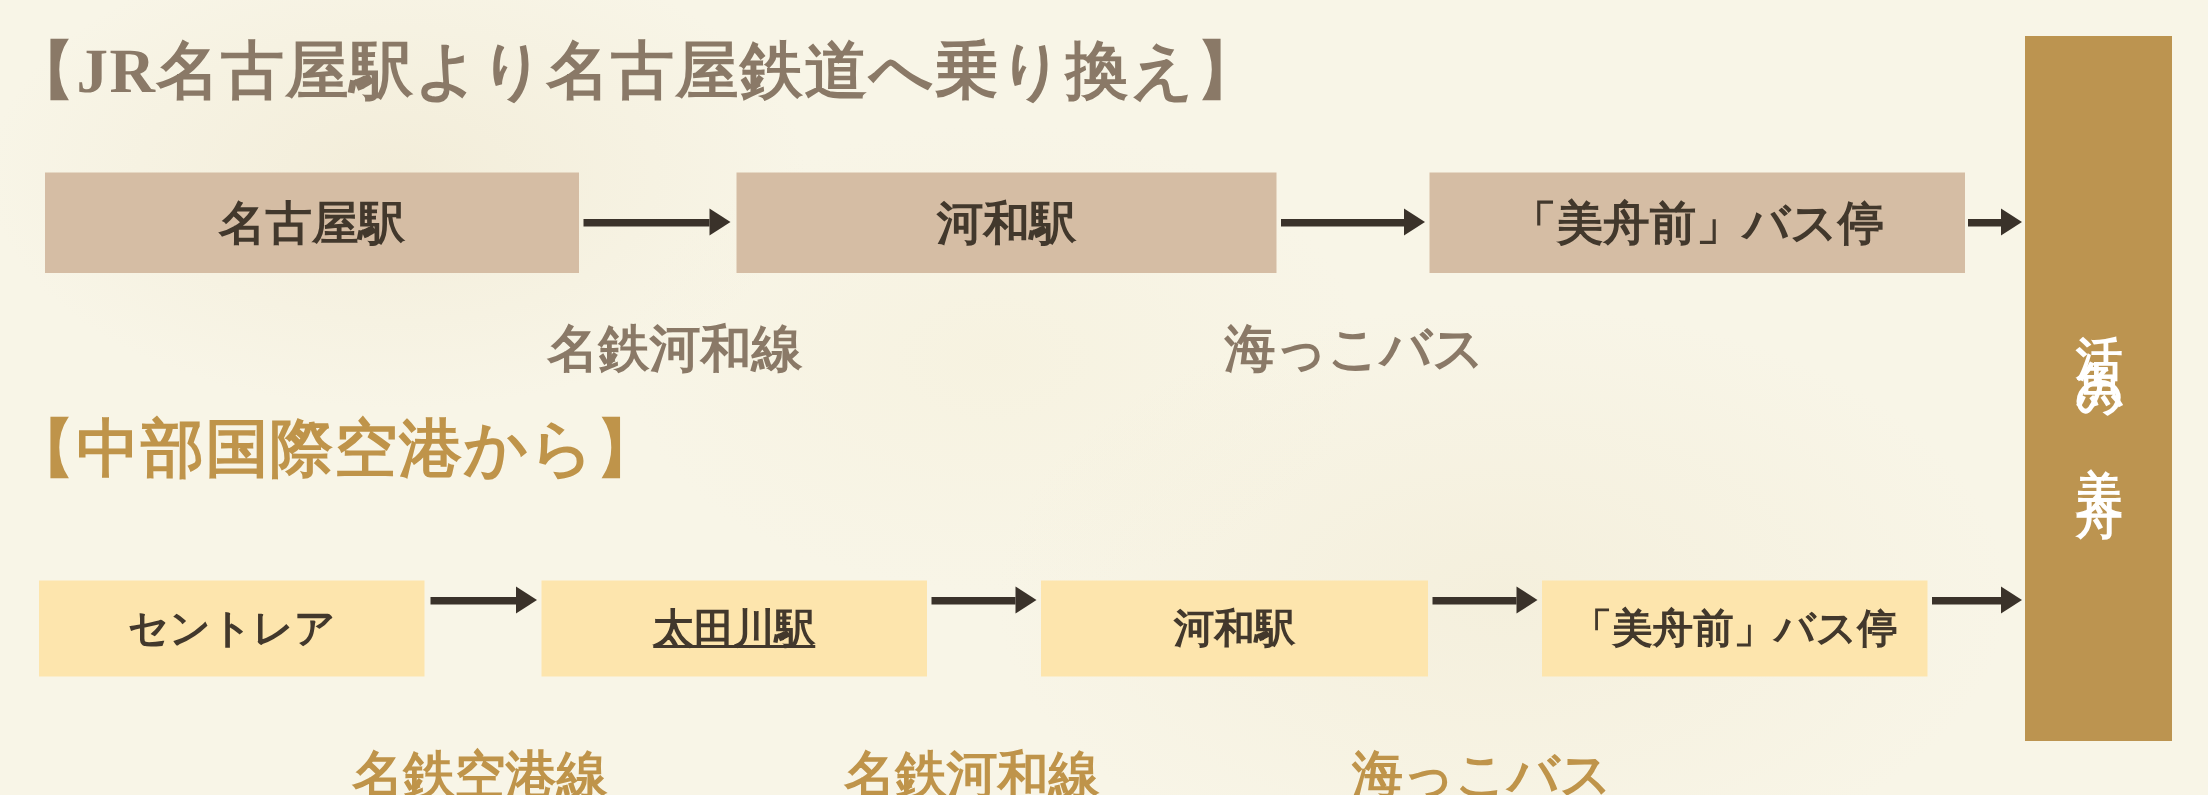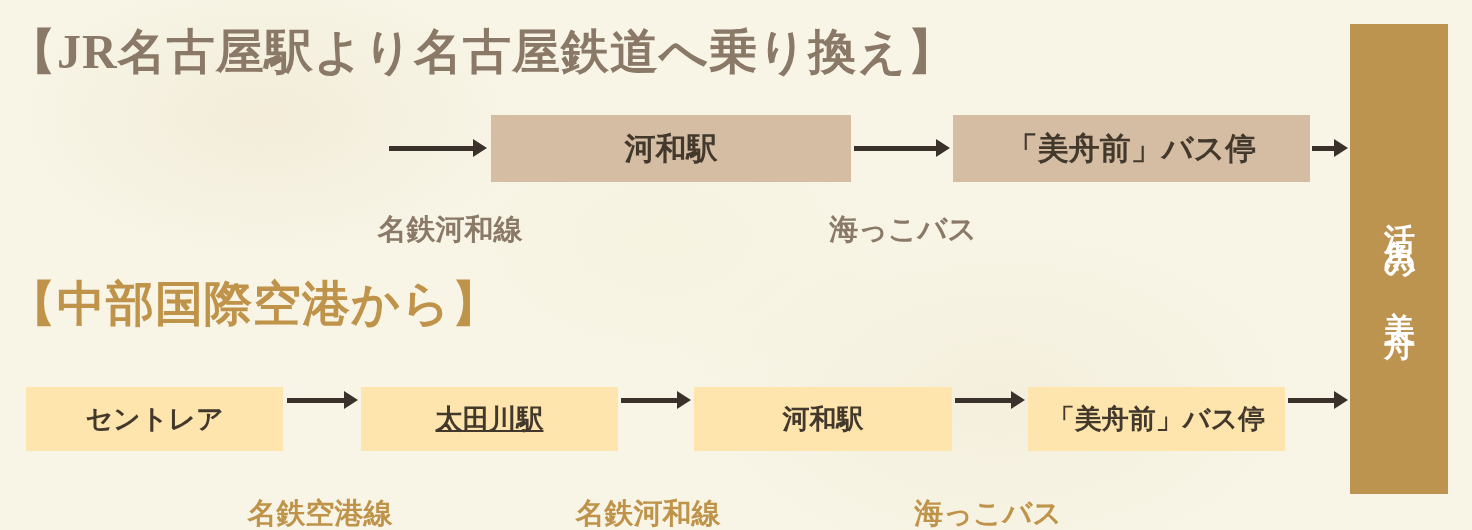--- a/index.html
+++ b/index.html
@@ -14,21 +14,21 @@
     height: 530px;
     background:
       radial-gradient(ellipse 420px 240px at 18% 22%, rgba(233,222,192,.35), transparent 65%),
       radial-gradient(ellipse 520px 300px at 68% 75%, rgba(236,226,196,.30), transparent 65%),
       radial-gradient(ellipse 380px 240px at 45% 45%, rgba(244,238,214,.40), transparent 65%),
       var(--background);
   }
   .heading {
     position: absolute;
     left: 8px;
-    font-size: 48px;
+    font-size: 42px;
     font-weight: 700;
     line-height: 1.15;
     letter-spacing: 1px;
     white-space: nowrap;
   }
   .heading.h1 { top: 24px;  color: var(--route1-heading); }
   .heading.h2 { top: 276px; color: var(--route2-heading); }
 
   .box {
     position: absolute;
@@ -71,21 +71,21 @@
   .arrow.ra2 { top: 391px; }
   .a2-1 { left: 287px;  width: 71px; }
   .a2-2 { left: 621px;  width: 70px; }
   .a2-3 { left: 955px;  width: 70px; }
   .a2-4 { left: 1288px; width: 60px; }
 
   .line-label {
     position: absolute;
     width: 260px;
     text-align: center;
-    font-size: 29px;
+    font-size: 34px;
     font-weight: 700;
     white-space: nowrap;
   }
   .line-label.r1 { top: 210px; color: var(--route1-heading); }
   .line-label.r2 { top: 458px; color: var(--route2-heading); margin-top: 36px; }
   .l1-1 { left: 320px; }
   .l1-2 { left: 773px; }
   .l2-1 { left: 190px; }
   .l2-2 { left: 518px; }
   .l2-3 { left: 858px; }
@@ -110,20 +110,21 @@
     letter-spacing: 17px;
   }
 </style>
 </head>
 <body>
 
 <div class="stage">
 
   <div class="heading h1">【JR名古屋駅より名古屋鉄道へ乗り換え】</div>
 
+  <div class="box r1 b1">名古屋駅</div>
   <div class="arrow ra1 a1-1">
     <span class="arrow-line"></span>
       <span class="arrow-head"></span>
   </div>
   <div class="box r1 b2">河和駅</div>
   <div class="arrow ra1 a1-2">
     <span class="arrow-line"></span>
       <span class="arrow-head"></span>
   </div>
   <div class="box r1 b3">「美舟前」バス停</div>

